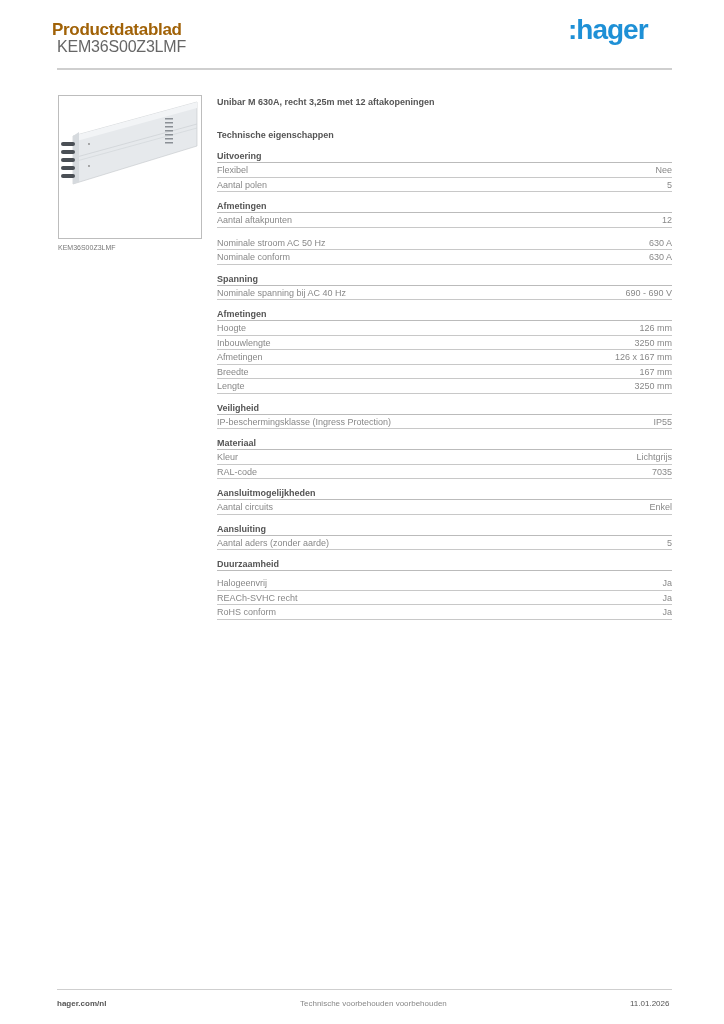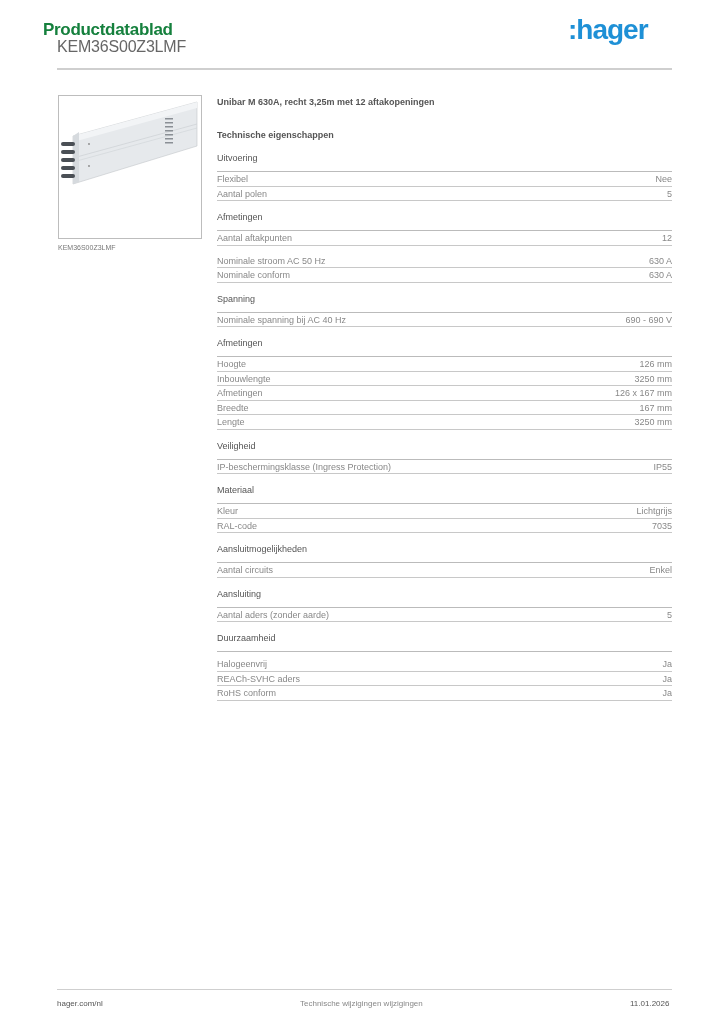--- a/index.html
+++ b/index.html
@@ -1,37 +1,37 @@
 <!DOCTYPE html>
 <html><head>
   <meta charset="utf-8">
   <style>
     html, body { margin: 0; padding: 0; background: #ffffff; }
     body {
       width: 724px; height: 1024px; position: relative; overflow: hidden;
       font-family: "Liberation Sans", sans-serif; color: #555;
     }
-    .hdr-title { position: absolute; left: 43px; top: 20px; font-size: 17px; font-weight: bold; color: #15803d; letter-spacing: -0.3px; text-align: center; }
+    .hdr-title { position: absolute; left: 52px; top: 20px; font-size: 17px; font-weight: bold; color: #a16207; letter-spacing: -0.3px; text-align: center; }
     .hdr-sub { position: absolute; left: 57px; top: 38px; font-size: 16px; color: #666; letter-spacing: -0.2px; }
     .logo { position: absolute; left: 568px; top: 14px; font-size: 28px; font-weight: bold; color: #1e90d6; letter-spacing: -1px; }
     .hdr-rule { position: absolute; left: 57px; top: 68px; width: 615px; height: 2px; background: #cfcfcf; }
 
     .img-box { position: absolute; left: 58px; top: 95px; width: 142px; height: 142px; border: 1px solid #bdbdbd; background: #fff; }
     .img-caption { position: absolute; left: 58px; top: 244px; font-size: 7px; color: #777; }
 
     .content { position: absolute; left: 217px; top: 95px; width: 455px; }
     .prod-desc { font-size: 9px; font-weight: bold; color: #555; height: 14px; line-height: 14px; }
     .tech-title { font-size: 9px; font-weight: bold; color: #555; margin-top: 19px; height: 14px; line-height: 14px; }
     .section { margin-top: 8px; }
-    .sec-head { font-size: 9px; font-weight: normal; color: #555; height: 12px; line-height: 12px; border-bottom: 1px solid #bbb; padding-bottom: 7px; margin-top: 10px; }
+    .sec-head { font-size: 9px; font-weight: bold; color: #555; height: 12px; line-height: 12px; border-bottom: 1px solid #bbb; padding-bottom: 0; }
     .row { display: flex; justify-content: space-between; font-size: 9px; color: #888; height: 13.5px; line-height: 14px; border-bottom: 1px solid #c8c8c8; gap: 12px; }
     .row .v { text-align: right; }
 
     .ftr-rule { position: absolute; left: 57px; top: 989px; width: 615px; height: 1px; background: #cfcfcf; }
-    .ftr-left { position: absolute; left: 57px; top: 999px; font-size: 8px; font-weight: normal; color: #555; }
+    .ftr-left { position: absolute; left: 57px; top: 999px; font-size: 8px; font-weight: bold; color: #555; }
     .ftr-mid { position: absolute; left: 300px; top: 999px; font-size: 8px; color: #888; }
     .ftr-right { position: absolute; left: 630px; top: 999px; font-size: 8px; font-weight: normal; color: #555; }
   </style>
 </head>
 <body>
 
 <div class="hdr-title">Productdatablad</div>
 <div class="hdr-sub">KEM36S00Z3LMF</div>
 <div class="logo">:hager</div>
 <div class="hdr-rule"></div>
@@ -168,26 +168,26 @@
       </div>
   </div>
 
   <div class="section">
     <div class="sec-head" style="margin-bottom:5px;">Duurzaamheid</div>
     <div class="row">
         <span>Halogeenvrij</span>
         <span class="v">Ja</span>
       </div>
     <div class="row">
-        <span>REACh-SVHC aders</span>
+        <span>REACh-SVHC recht</span>
         <span class="v">Ja</span>
       </div>
     <div class="row">
         <span>RoHS conform</span>
         <span class="v">Ja</span>
       </div>
   </div>
 </div>
 
 <div class="ftr-rule"></div>
 <div class="ftr-left">hager.com/nl</div>
-<div class="ftr-mid">Technische wijzigingen wijzigingen</div>
+<div class="ftr-mid">Technische voorbehouden voorbehouden</div>
 <div class="ftr-right">11.01.2026</div>
 
 </body></html>

